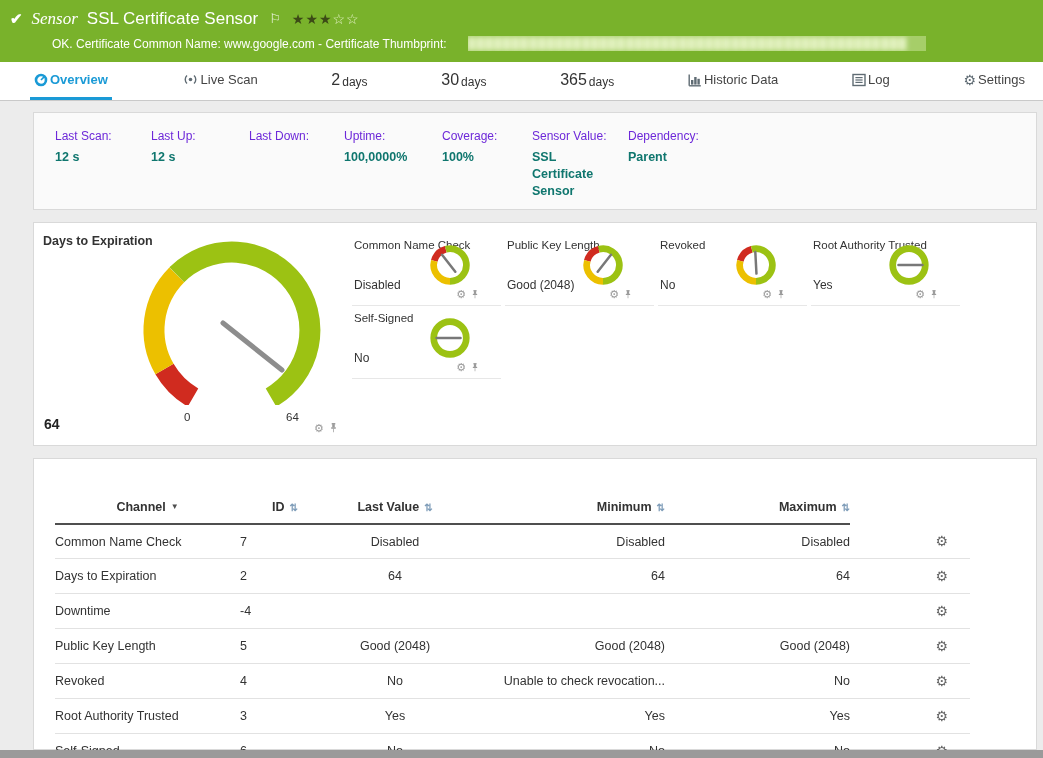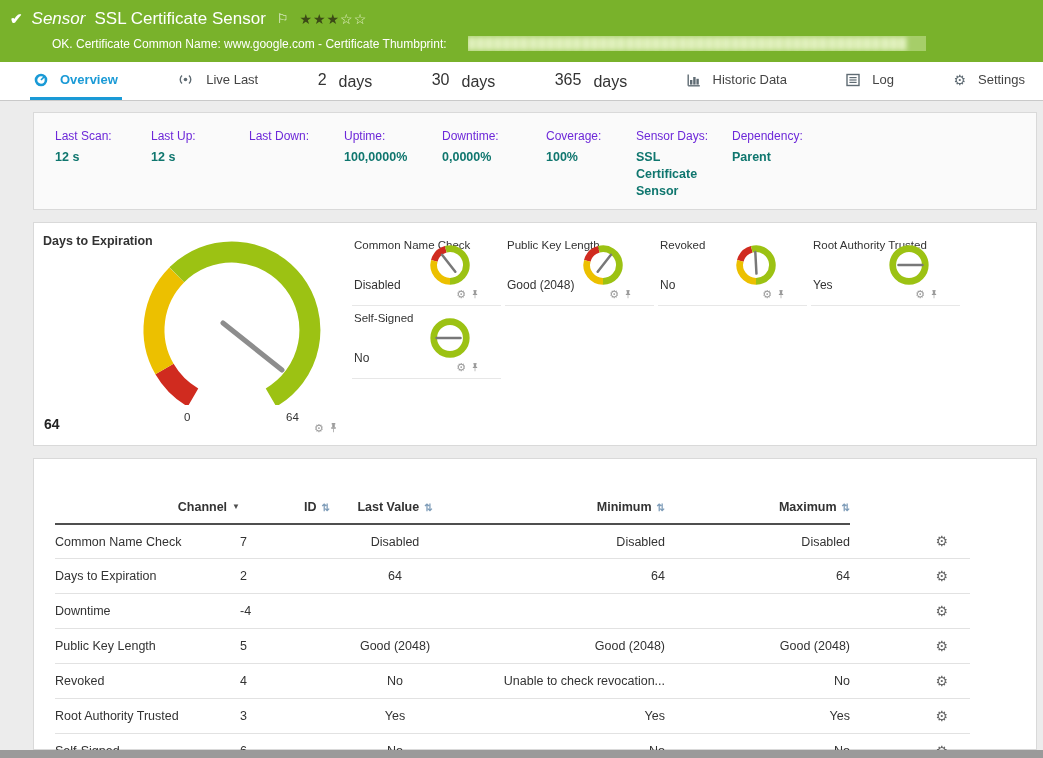--- a/index.html
+++ b/index.html
@@ -4,38 +4,38 @@
 <style>
   * { box-sizing: border-box; margin: 0; padding: 0; }
   html,body { width:1043px; height:758px; }
   body { font-family:"Liberation Sans", sans-serif; background:#ececec; overflow:hidden; }
   #app { position:relative; width:1043px; height:758px; overflow:hidden; }
 
   
   .topbar { height:62px; background:#79b22b; color:#fff; padding:9px 0 0 10px; }
   .title-row { display:flex; align-items:center; gap:9px; font-size:17px; line-height:20px; }
   .check-icon { font-size:15px; font-weight:bold; }
-  .sensor-kind { font-style:italic; }
+  .sensor-kind { font-style:italic;font-family:Liberation Serif, serif; }
   .sensor-title { font-weight:400; }
   .flag-icon { font-size:13px; margin-left:2px; opacity:.9; }
   .stars { font-size:14px; letter-spacing:1px; margin-left:2px; }
   .stars .filled { color:#3c4a16; }
   .stars .empty { color:#e3f0c5; }
   .status-row { margin:7px 0 0 42px; font-size:12px; display:flex; align-items:center; gap:21px; white-space:nowrap; }
   .thumb { display:inline-block; background:#a6ce69; height:15px; width:458px; overflow:hidden; }
   .thumb-text { filter:blur(2.5px); color:#e4f2c2; font-size:11px; line-height:15px; letter-spacing:1px; display:block; }
 
   
   .tabs { height:39px; background:#fff; border-bottom:1px solid #c9c9c9; display:flex; align-items:stretch; justify-content:space-between; padding:0 14px 0 30px; }
-  .tab { display:flex; align-items:center; gap:12px; font-size:13px; color:#444; cursor:pointer; border-bottom:3px solid transparent; padding:0 4px; }
+  .tab { display:flex; align-items:center; gap:2px; font-size:13px; color:#444; cursor:pointer; border-bottom:3px solid transparent; padding:0 4px; }
   .tab .ticon { display:flex; align-items:center; color:#5f6b73; }
   .tab.active { color:#1a9ad6; border-bottom-color:#1a9ad6; font-weight:bold; }
   .tab.active .ticon { color:#1a9ad6; }
   .daynum { font-size:16px; color:#333; }
-  .dayunit { font-size:16px; color:#333; position:relative; top:2px; }
+  .dayunit { font-size:12px; color:#333; position:relative; top:2px; }
   .gear-glyph { font-size:14px; line-height:1; }
 
   
   .panel { margin:0 6px 0 33px; border:1px solid #d9d9d9; background:#fff; }
   .info-panel { margin-top:11px; height:98px; background:#fafafa; padding:16px 0 0 21px; display:flex; }
   .ifield { flex:none; }
   .ilabel { font-size:12px; color:#6d28d9; }
   .ivalue { font-size:12.5px; font-weight:bold; color:#0f766e; margin-top:6px; line-height:1.35; padding-right:14px; }
 
   
@@ -54,21 +54,21 @@
   .small-grid { display:grid; grid-template-columns:repeat(4,153px); grid-auto-rows:73px; margin-top:10px; }
   .g-cell { position:relative; border-bottom:1px solid #e7e7e7; margin-right:4px; }
   .g-title { position:absolute; left:2px; top:6px; font-size:11.5px; color:#333; white-space:nowrap; }
   .g-value { position:absolute; left:2px; bottom:13px; font-size:12px; color:#333; }
   .g-dial { position:absolute; right:28px; top:9px; }
   .g-icons { position:absolute; right:22px; bottom:2px; }
 
   
   .table-panel { margin-top:12px; height:292px; padding:41px 0 0 21px; }
   table { border-collapse:collapse; width:915px; font-size:12.5px; color:#333; table-layout:fixed; }
-  th { text-align:right; font-weight:bold; padding:0 0 9px 0; border-bottom:2px solid #4f4f4f; font-size:12.5px; color:#333; }
+  th { text-align:center; font-weight:bold; padding:0 0 9px 0; border-bottom:2px solid #4f4f4f; font-size:12.5px; color:#333; }
   th.col-gear { border-bottom:none; }
   td { padding:9px 0; border-bottom:1px solid #e2e2e2; height:31px; }
   .col-id   { width:90px; }
   .col-channel { width:185px; }
   .col-last { width:130px; text-align:center; }
   .col-min  { width:205px; text-align:right; }
   .col-max  { width:185px; text-align:right; }
   .col-gear { width:120px; text-align:right; padding-right:22px; }
   .caret { font-size:8px; margin-left:5px; color:#4f4f4f; vertical-align:2px; }
   .sortboth { font-size:10px; margin-left:5px; color:#7f9db9; }
@@ -109,21 +109,21 @@
       <span>Overview</span>
     </div>
     <div class="tab">
       <span class="ticon">
         <svg width="17" height="13" viewBox="0 0 17 13">
             <circle cx="8.5" cy="6.5" r="1.8" fill="currentColor"></circle>
             <path d="M5 2.5a5.4 5.4 0 0 0 0 8" fill="none" stroke="currentColor" stroke-width="1.4"></path>
             <path d="M12 2.5a5.4 5.4 0 0 1 0 8" fill="none" stroke="currentColor" stroke-width="1.4"></path>
           </svg>
       </span>
-      <span>Live Last</span>
+      <span>Live Scan</span>
     </div>
     <div class="tab daytab">
       <span class="daynum">2</span>
       <span class="dayunit">days</span>
     </div>
     <div class="tab daytab">
       <span class="daynum">30</span>
       <span class="dayunit">days</span>
     </div>
     <div class="tab daytab">
@@ -169,30 +169,26 @@
         <div class="ivalue">12 s</div>
       </div>
     <div class="ifield" style="width:95px">
         <div class="ilabel">Last Down:</div>
         <div class="ivalue"></div>
       </div>
     <div class="ifield" style="width:98px">
         <div class="ilabel">Uptime:</div>
         <div class="ivalue">100,0000%</div>
       </div>
-    <div class="ifield" style="width:104px">
-        <div class="ilabel">Downtime:</div>
-        <div class="ivalue">0,0000%</div>
-      </div>
     <div class="ifield" style="width:90px">
         <div class="ilabel">Coverage:</div>
         <div class="ivalue">100%</div>
       </div>
     <div class="ifield" style="width:96px">
-        <div class="ilabel">Sensor Days:</div>
+        <div class="ilabel">Sensor Value:</div>
         <div class="ivalue">SSL Certificate Sensor</div>
       </div>
     <div class="ifield" style="width:97px">
         <div class="ilabel">Dependency:</div>
         <div class="ivalue">Parent</div>
       </div>
   </section>
 
   <section class="panel gauges-panel">
 

